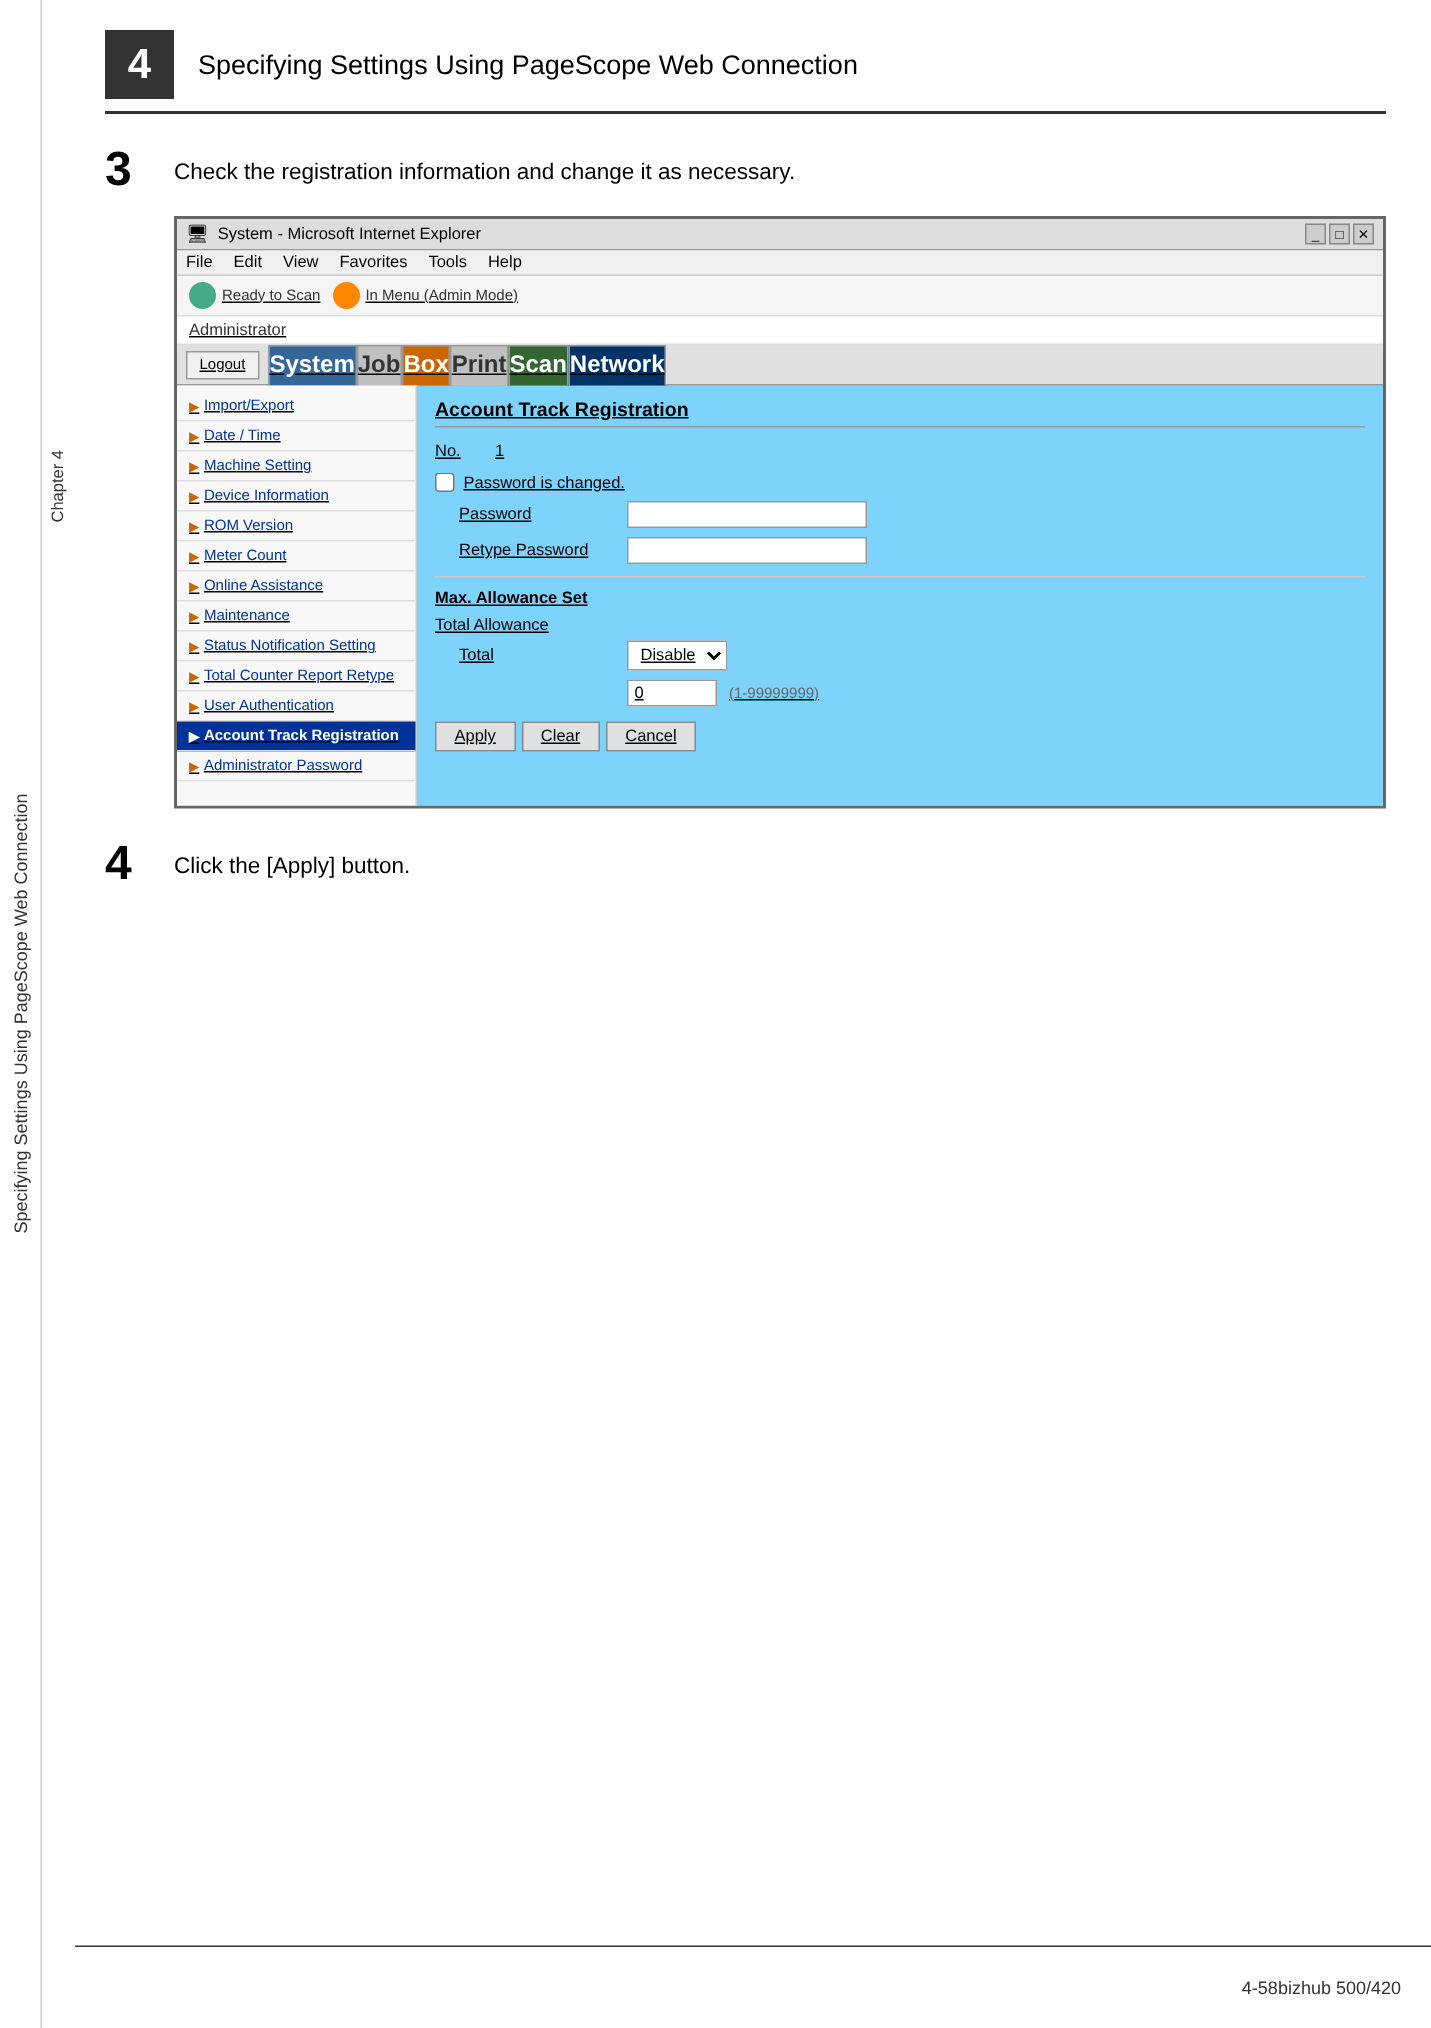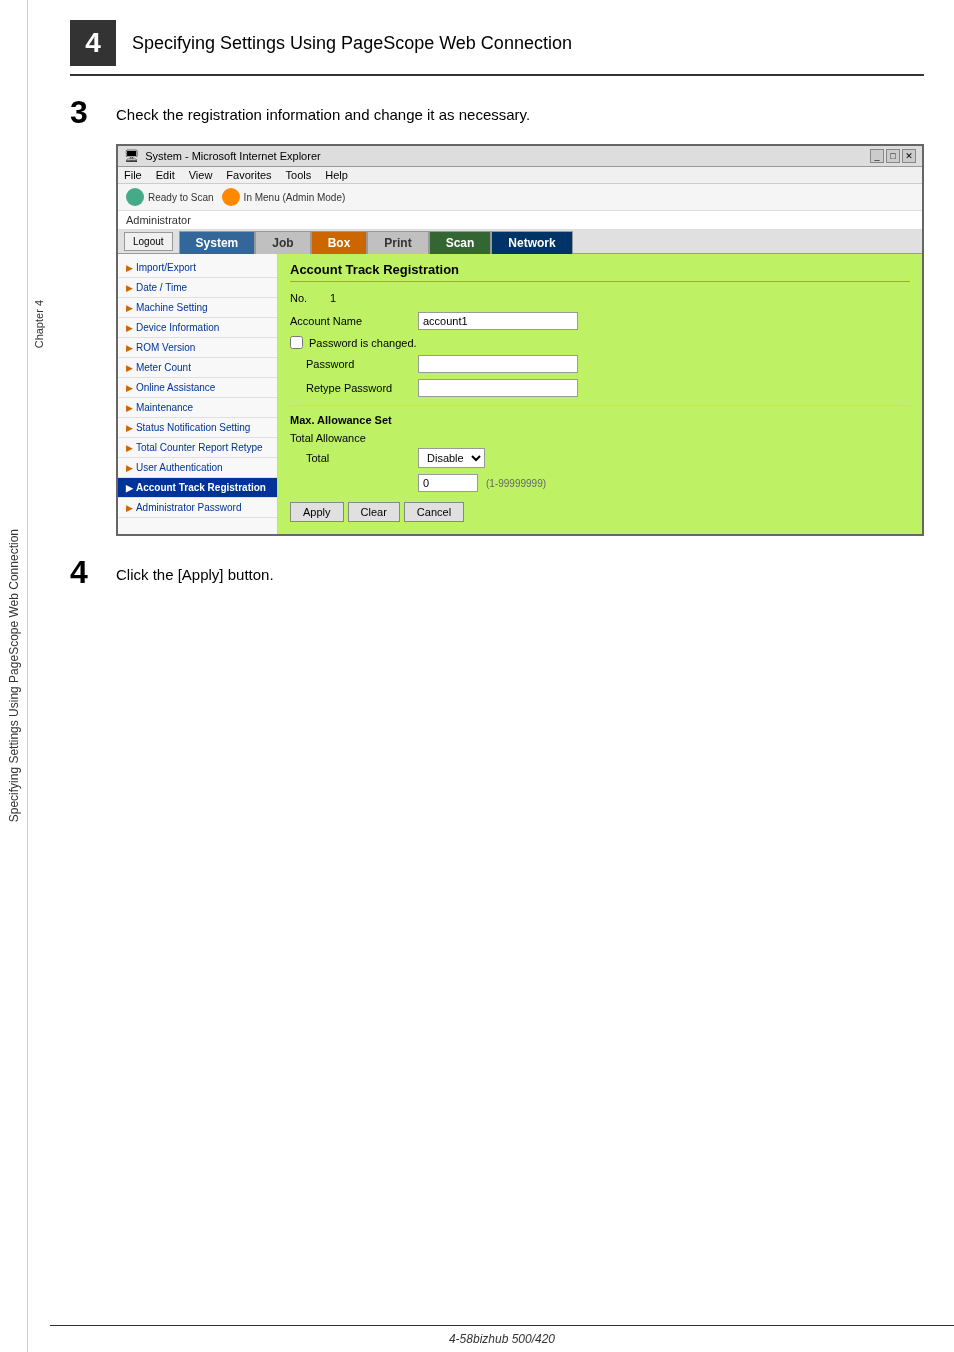--- a/index.html
+++ b/index.html
@@ -151,21 +151,22 @@
       border-bottom: 1px solid #ccc;
       font-size: 11px;
     }
     .browser-menu-item {
       cursor: pointer;
       color: #000;
     }
 
     
     .app-content {
-      background: #bef264;
+      background: #7dd3fc;
+      text-decoration: underline;
     }
     .app-topbar {
       background: #f5f5f5;
       padding: 4px 8px;
       border-bottom: 1px solid #ddd;
       display: flex;
       align-items: center;
       gap: 8px;
     }
     .status-icons {
@@ -210,22 +211,22 @@
     }
     .logout-btn {
       background: #f0f0f0;
       border: 1px solid #999;
       padding: 3px 8px;
       font-size: 10px;
       cursor: pointer;
       margin: 2px 6px;
     }
     .nav-tab {
-      padding: 4px 16px;
-      font-size: 12px;
+      padding: 4px 0;
+      font-size: 16px;
       font-weight: bold;
       cursor: pointer;
       border: 1px solid #999;
       border-bottom: none;
       margin-bottom: -1px;
       background: #c0c0c0;
       color: #333;
       text-align: center;
     }
     .nav-tab.active {
@@ -369,25 +370,24 @@
       margin-left: 0;
     }
 
     
     .bottom-bar {
       position: absolute;
       bottom: 0;
       left: 50px;
       right: 0;
       display: flex;
-      justify-content: center;
+      justify-content: flex-end;
       align-items: center;
       border-top: 1px solid #333;
-      padding: 6px 20px;
-      font-style: italic;
+      padding: 20px 20px;
     }
     .page-number {
       font-size: 12px;
       color: #333;
     }
     .product-name {
       font-size: 12px;
       color: #333;
     }
 
@@ -538,24 +538,20 @@
         </div>
 
         <div class="main-panel">
           <div class="panel-title">Account Track Registration</div>
 
           <div class="no-row">
             <span class="no-label">No.</span>
             <span class="no-value">1</span>
           </div>
 
-          <div class="form-row">
-            <span class="form-label">Account Name</span>
-            <input type="text" class="form-input" value="account1" style="">
-          </div>
 
           <div class="checkbox-row">
             <input type="checkbox" style="">
             <span>Password is changed.</span>
           </div>
 
           <div class="form-row">
             <span class="form-label-indent">Password</span>
             <input type="password" class="form-input" value="" style="">
           </div>

